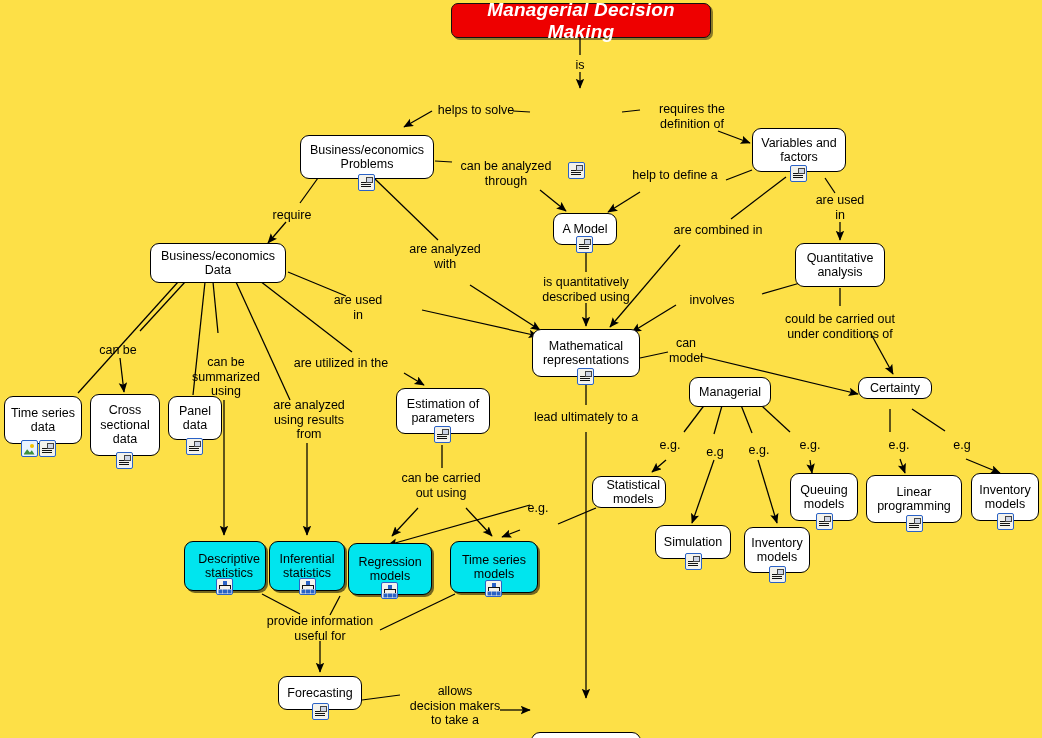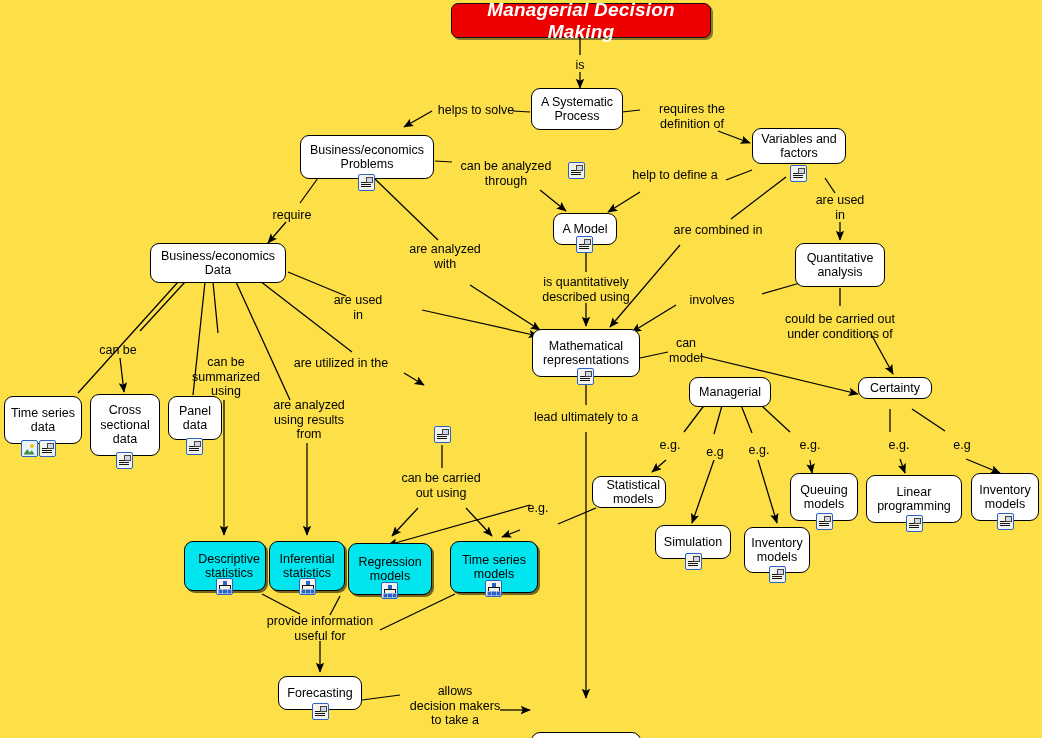--- a/index.html
+++ b/index.html
@@ -318,37 +318,33 @@
   <div class="elabel" style="left:884px; top:438px; width:30px;">e.g.</div>
   <div class="elabel" style="left:948px; top:438px; width:28px;">e.g</div>
   <div class="elabel" style="left:523px; top:501px; width:30px;">e.g.</div>
 
   <div class="elabel" style="left:253px; top:614px; width:134px;">provide information
 useful for</div>
   <div class="elabel" style="left:402px; top:684px; width:106px;">allows
 decision makers
 to take a</div>
 
-  <div class="node" style="left:531px; top:88px; width:92px; height:42px;">
-    <span class="label">A Systematic
-Process</span>
-  </div>
   <div class="icons" style="left:568px; top:162px;">
     <span class="ico doc"></span>
   </div>
 
   <div class="node" style="left:300px; top:135px; width:134px; height:44px;">
     <span class="label">Business/economics
 Problems</span>
   </div>
   <div class="icons" style="left:358px; top:174px;">
     <span class="ico doc"></span>
   </div>
 
-  <div class="node" style="left:752px; top:128px; width:94px; height:36px;">
+  <div class="node" style="left:752px; top:128px; width:94px; height:44px;">
     <span class="label">Variables and
 factors</span>
   </div>
   <div class="icons" style="left:790px; top:165px;">
     <span class="ico doc"></span>
   </div>
 
   <div class="node" style="left:150px; top:243px; width:136px; height:40px;">
     <span class="label">Business/economics
 Data</span>
@@ -393,20 +389,24 @@
   </div>
 
   <div class="node" style="left:168px; top:396px; width:54px; height:44px;">
     <span class="label">Panel
 data</span>
   </div>
   <div class="icons" style="left:186px; top:438px;">
     <span class="ico doc"></span>
   </div>
 
+  <div class="node" style="left:396px; top:388px; width:94px; height:46px;">
+    <span class="label">Estimation of
+parameters</span>
+  </div>
   <div class="icons" style="left:434px; top:426px;">
     <span class="ico doc"></span>
   </div>
 
   <div class="node" style="left:689px; top:377px; width:82px; height:30px;">
     <span class="label">Managerial</span>
   </div>
 
   <div class="node" style="left:858px; top:377px; width:74px; height:22px;">
     <span class="label">Certainty</span>

